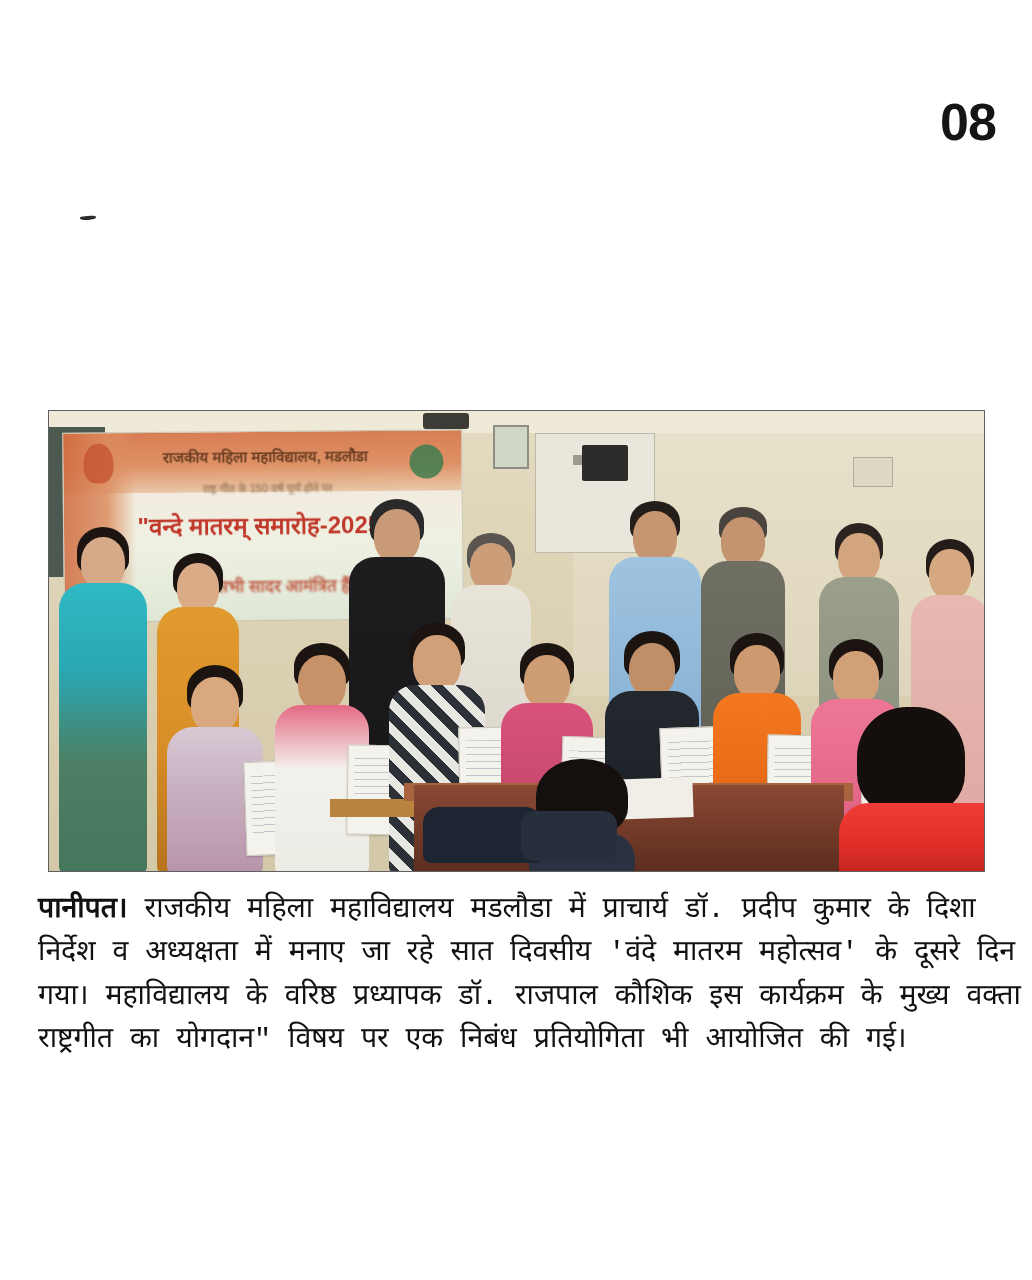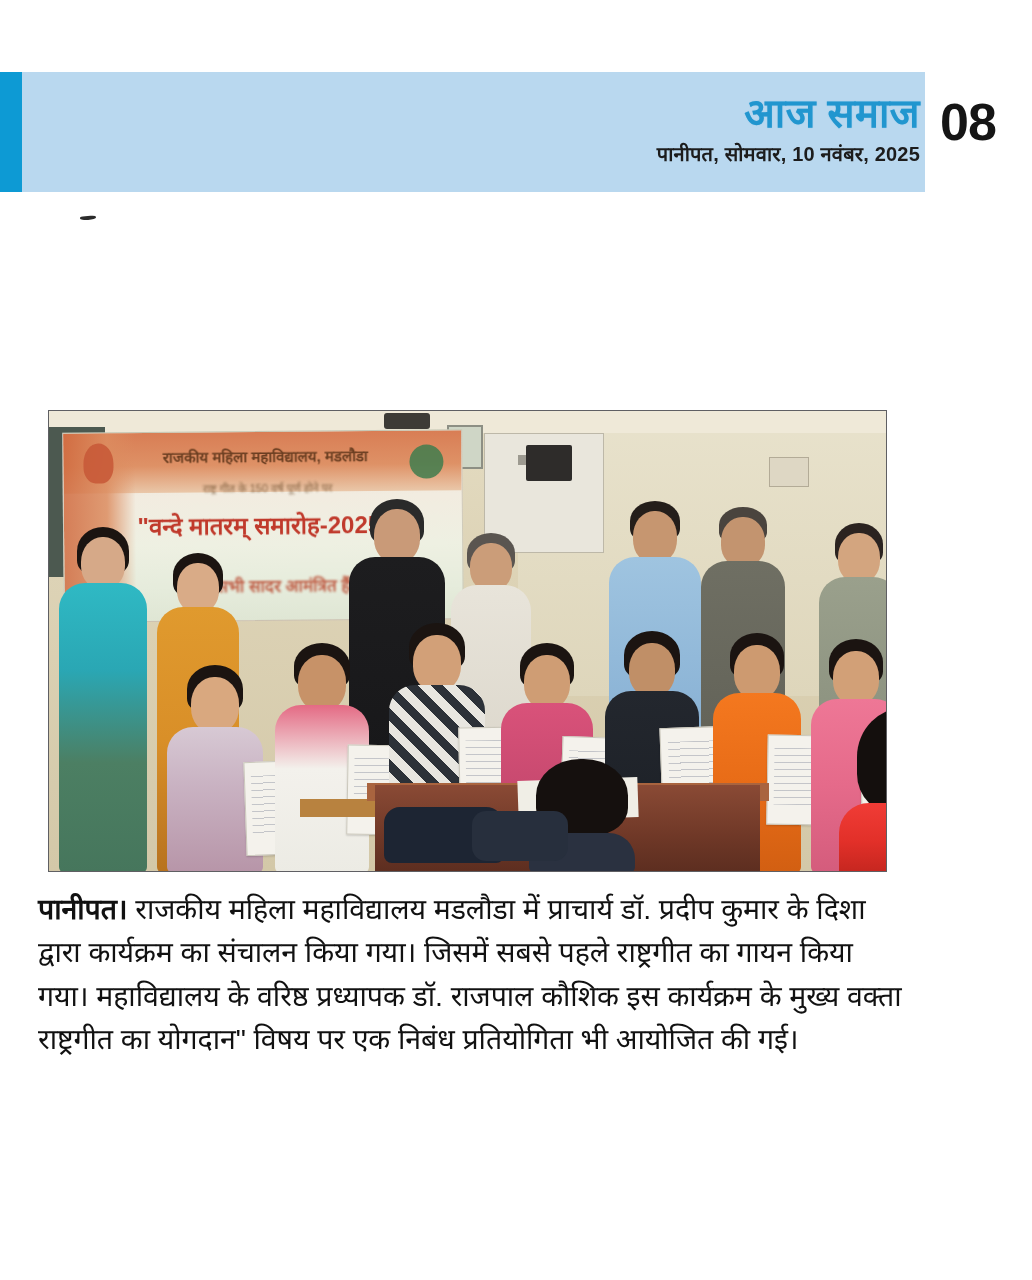--- a/index.html
+++ b/index.html
@@ -118,21 +118,21 @@
     letter-spacing: -0.3px;
   }
 
   .headline-line { display: block; white-space: nowrap; }
 
   
   .photo {
     position: absolute;
     left: 48px;
     top: 410px;
-    width: 839px;
+    width: 937px;
     height: 462px;
     border: 1px solid #5f5f63;
     overflow: hidden;
     background: #c9bfa6;
   }
 
   
   .wall {
     position: absolute; left: 0; top: 0; width: 100%; height: 100%;
     background: linear-gradient(180deg, #e4dcc2 0%, #ddd3b6 35%, #d3c8a8 100%);
@@ -283,45 +283,37 @@
     position: absolute; left: 50.5%; bottom: 10px; width: 96px; height: 50px;
     background: #272f3d; border-radius: 14px;
   }
 
   
   .article {
     position: absolute;
     left: 38px;
     top: 888px;
     width: 960px;
-    font-family: Liberation Sans, sans-serif;
+    font-family: Liberation Mono, monospace;
     font-size: 28.5px;
     color: #111111;
     line-height: 1.52;
     letter-spacing: -0.1px;
   }
   .article-line {
     display: block;
     white-space: nowrap;
   }
   .lead-city { font-weight: bold; }
 </style>
 </head>
 <body>
 
 <div class="page">
 
-  <div class="masthead">
-    <div class="masthead-accent"></div>
-    <div class="masthead-band"></div>
-    <div class="masthead-inner">
-      <div class="brand">आज समाज</div>
-      <div class="dateline">पानीपत, सोमवार, 10 नवंबर, 2025</div>
-    </div>
-  </div>
   <div class="pagenum">08</div>
 
   <div class="scan-mark"></div>
 
 
   <div class="photo">
     <div class="wall"></div>
     <div class="wall-right"></div>
     <div class="ceiling-strip"></div>
     <div class="projector"></div>
@@ -454,18 +446,18 @@
       <div class="hair" style="width:108px; height:108px; background:#140f0d; border-radius:46% 46% 38% 38%; left:40%;"></div>
       <div class="body-shape" style="top:92px; width:180px; height:70px; background:linear-gradient(180deg,#f03c36 0%,#e23029 55%,#c5261f 100%); border-radius:30px 20px 0 0;"></div>
     </div>
 
     <div class="bag"></div>
     <div class="bag2"></div>
   </div>
 
   <div class="article">
     <span class="article-line"><span class="lead-city">पानीपत।</span><span> राजकीय महिला महाविद्यालय मडलौडा में प्राचार्य डॉ. प्रदीप कुमार के दिशा</span></span>
-    <span class="article-line">द्वारा कार्यक्रम का संचालन किया गया। जिसमें सबसे पहले राष्ट्रगीत का गायन किया</span>
+    <span class="article-line">निर्देश व अध्यक्षता  में मनाए जा रहे सात दिवसीय 'वंदे मातरम महोत्सव' के  दूसरे दिन</span>
     <span class="article-line">गया। महाविद्यालय के वरिष्ठ प्रध्यापक डॉ. राजपाल कौशिक इस कार्यक्रम के मुख्य वक्ता</span>
     <span class="article-line">राष्ट्रगीत का योगदान" विषय पर एक निबंध प्रतियोगिता भी आयोजित की गई।</span>
   </div>
 
 </div>
 
 </body></html>

